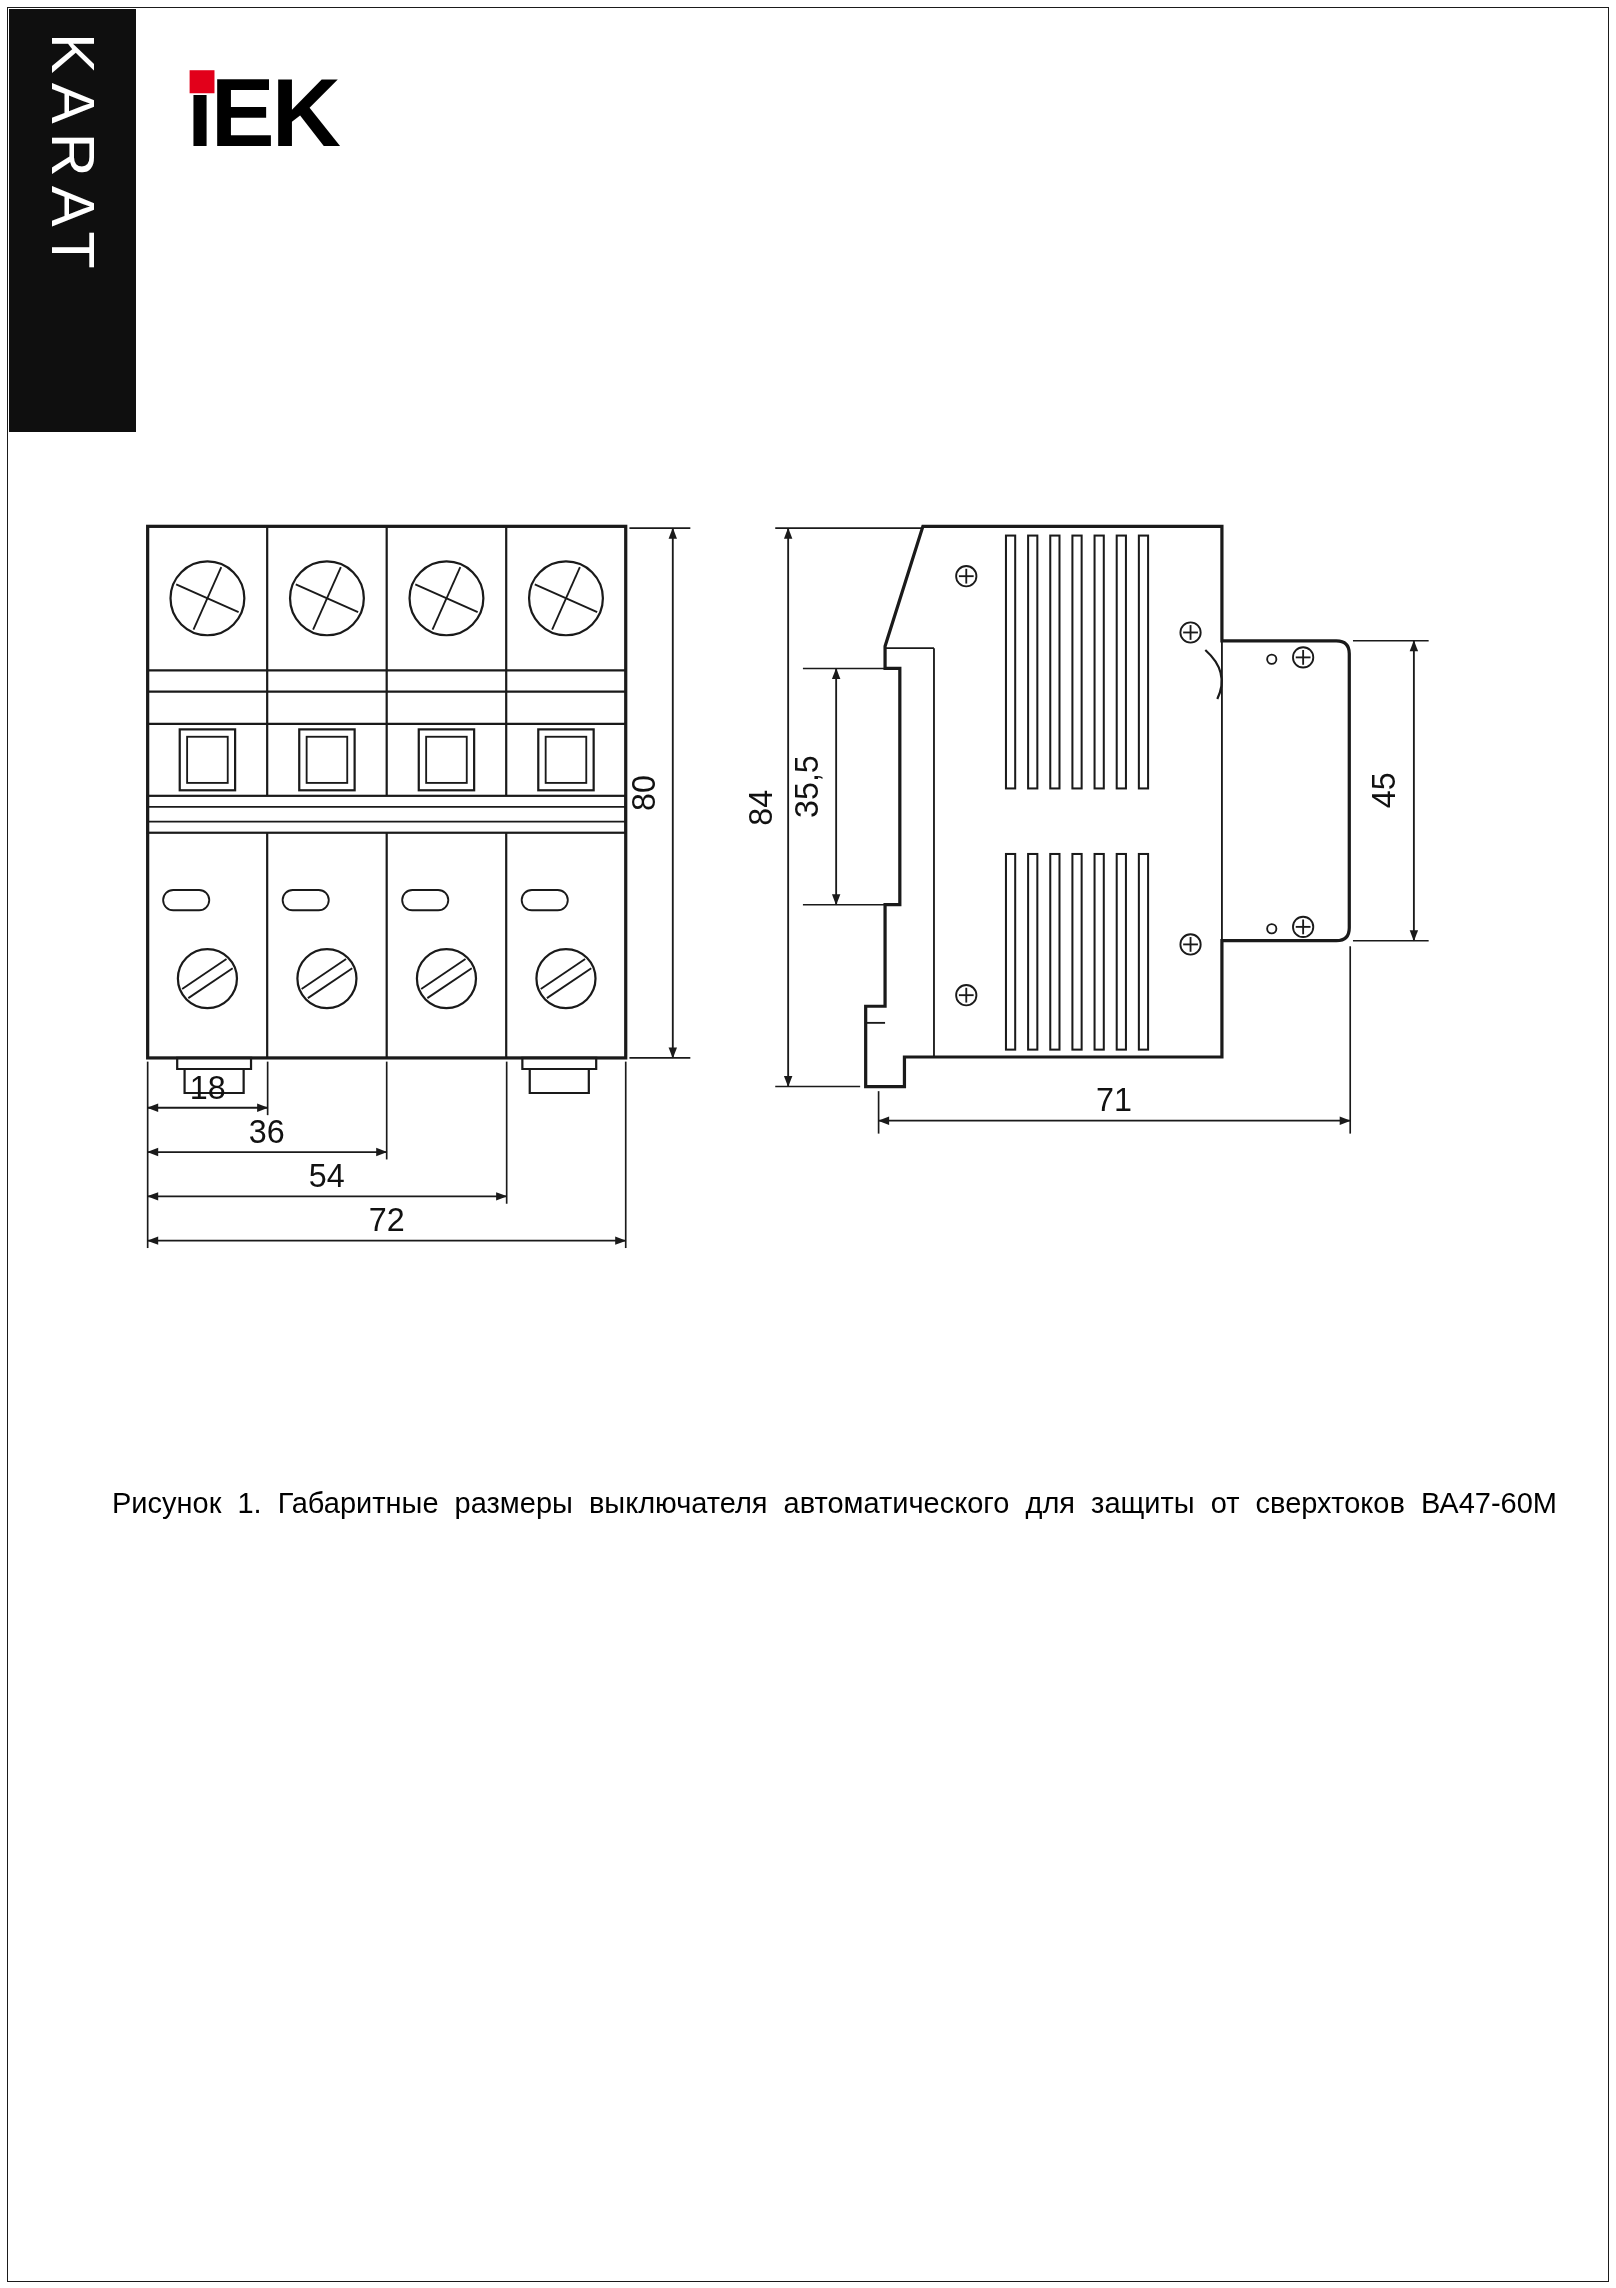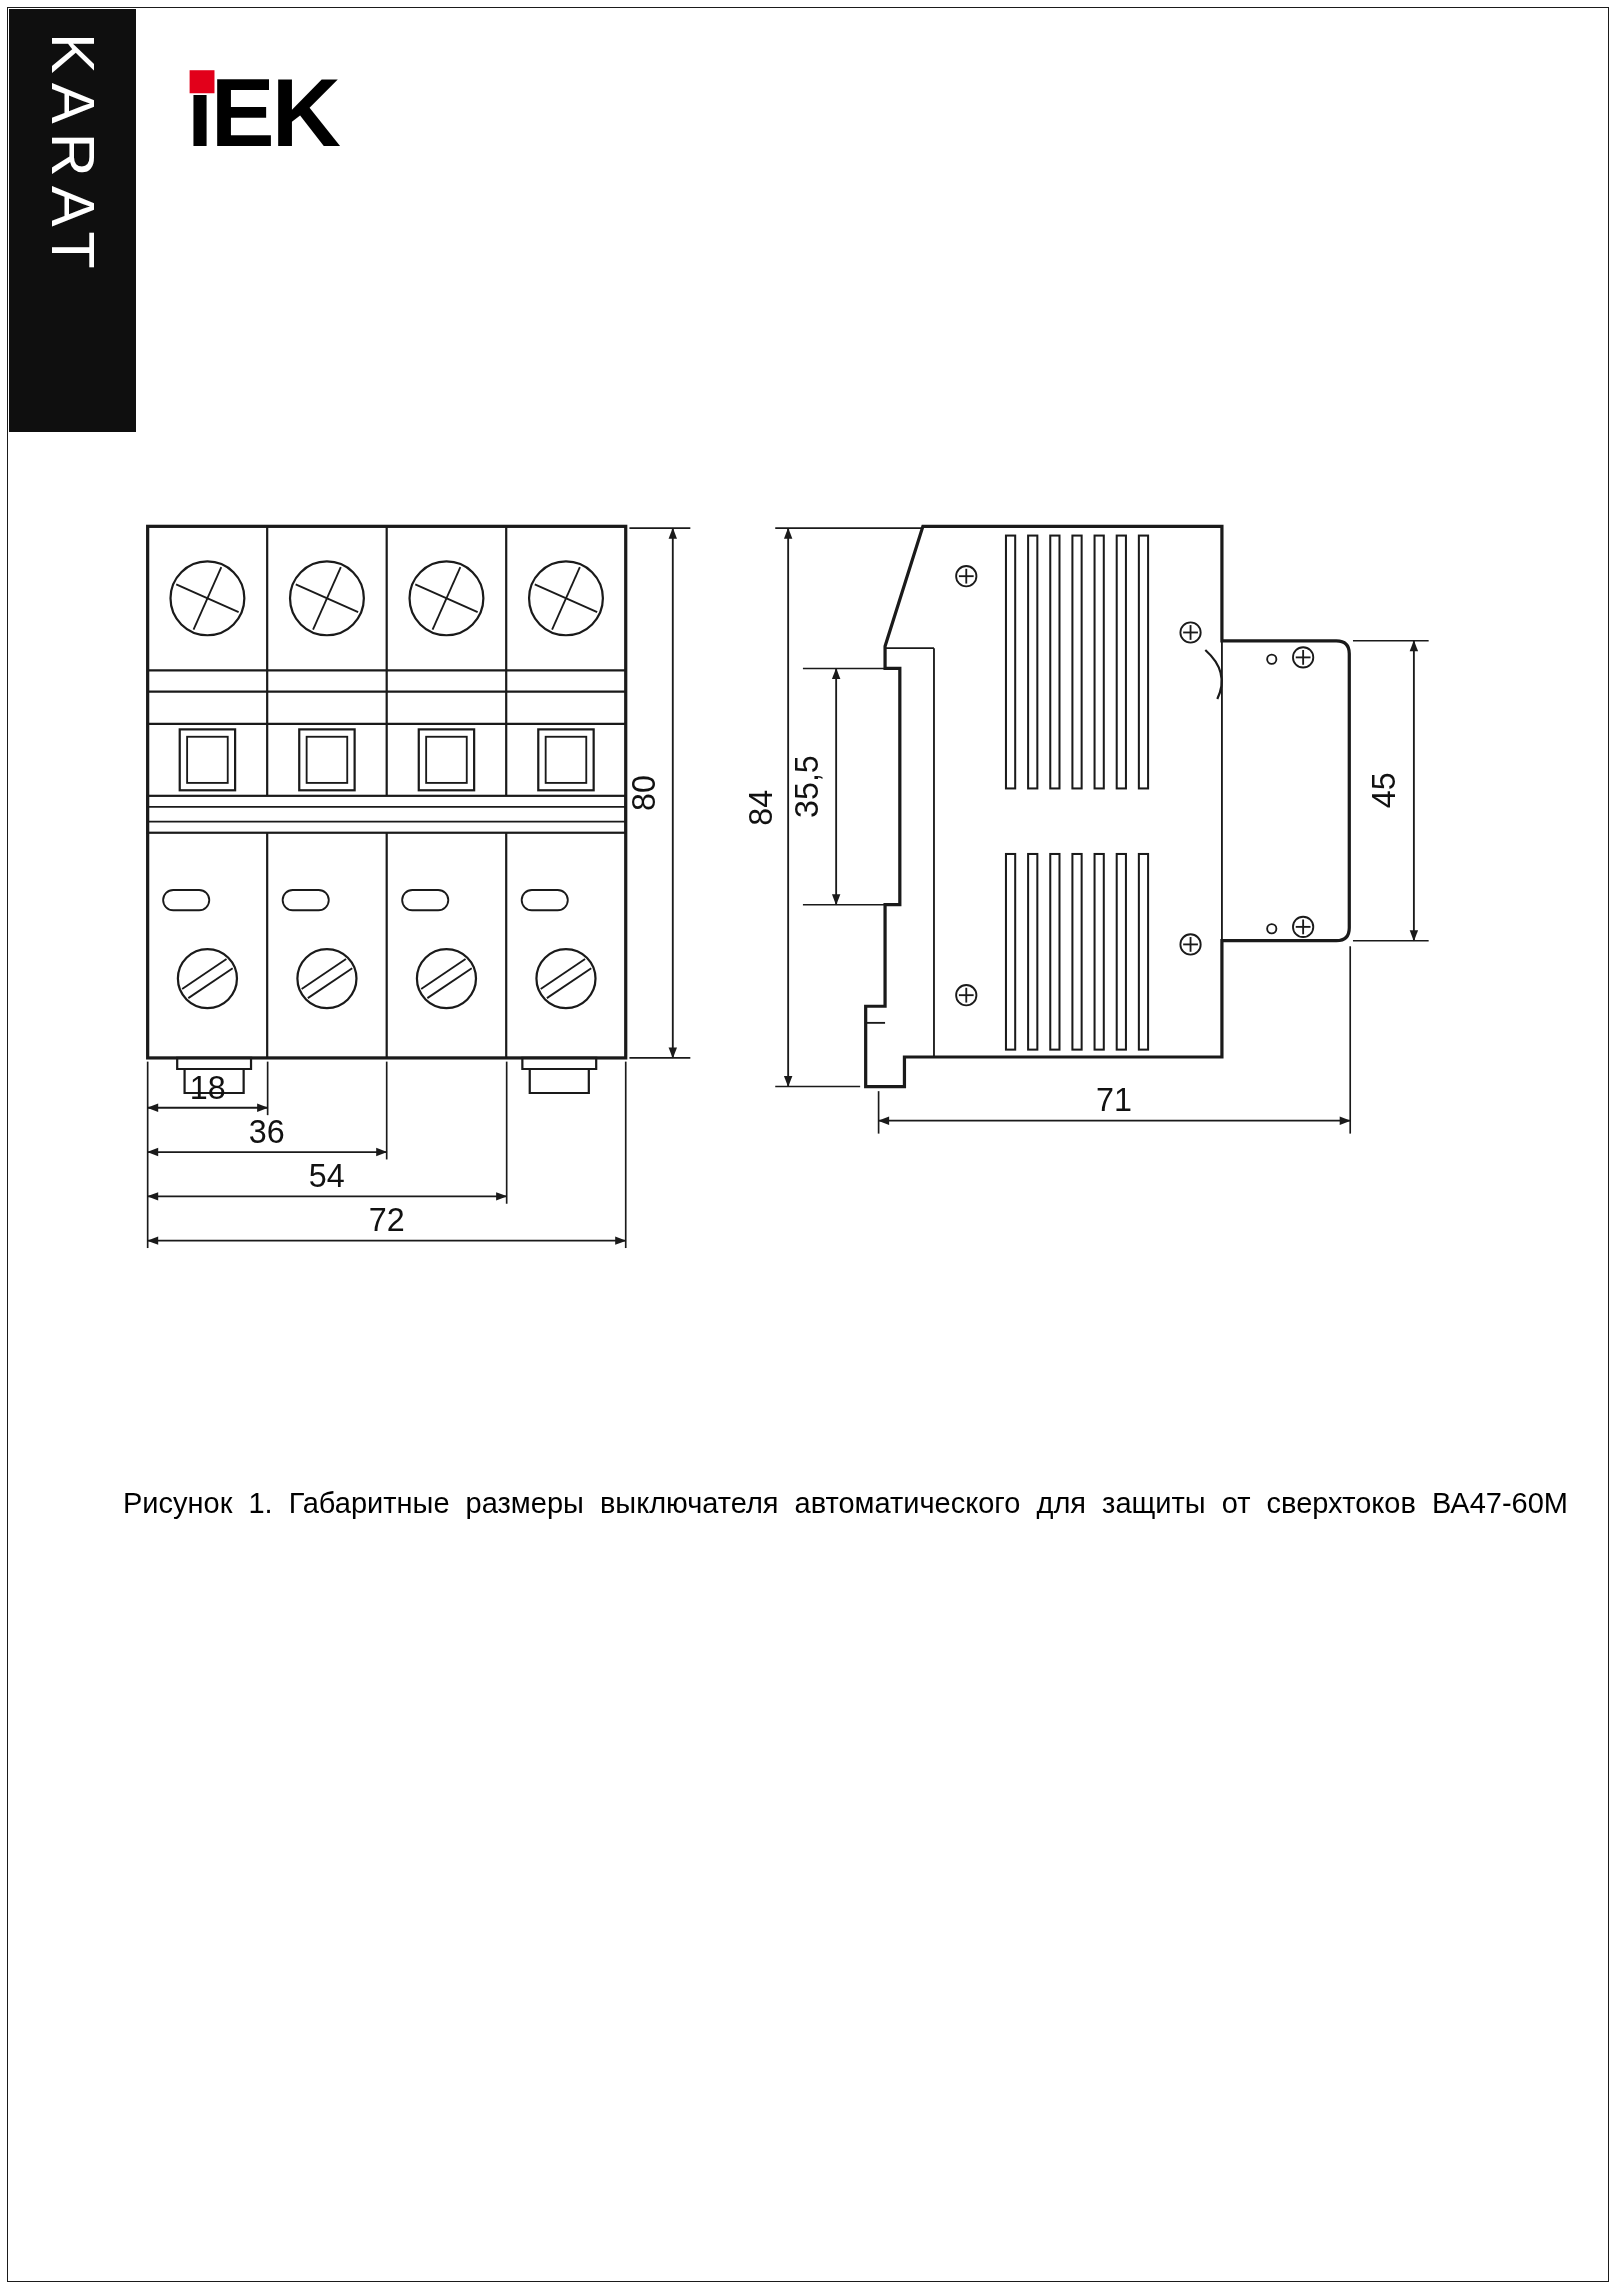--- a/index.html
+++ b/index.html
@@ -46,21 +46,21 @@
   .thin { stroke:#1a1a1a; stroke-width:2;   fill:none; }
   .slot { stroke:#1a1a1a; stroke-width:2.2; fill:#ffffff; }
   .dimln { stroke:#1a1a1a; stroke-width:2; fill:none;
            marker-start:url(#arw); marker-end:url(#arw); }
   .extln { stroke:#1a1a1a; stroke-width:1.8; fill:none; }
   .dim-t {
     font-family:"Liberation Sans","DejaVu Sans",sans-serif;
     font-size:35px; fill:#111;
   }
   .caption {
-    position:absolute; left:123px; top:1484px; width:1445px;
+    position:absolute; left:112px; top:1484px; width:1445px;
     font-size:29px; line-height:1.35; color:#000;
     text-align:justify; text-align-last:justify;
   }
 </style>
 </head>
 <body>
 
 <div class="page-frame"></div>
 
 <div class="banner">

